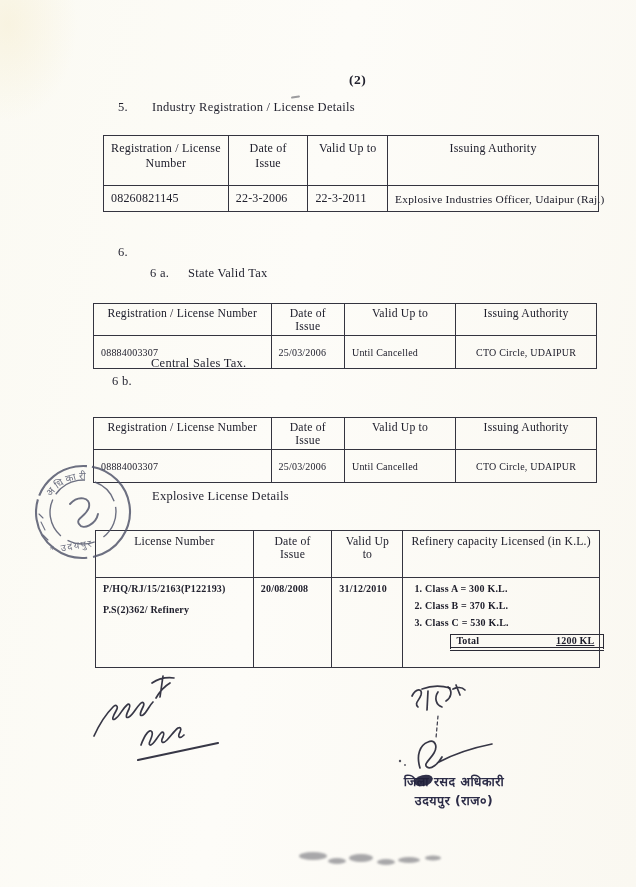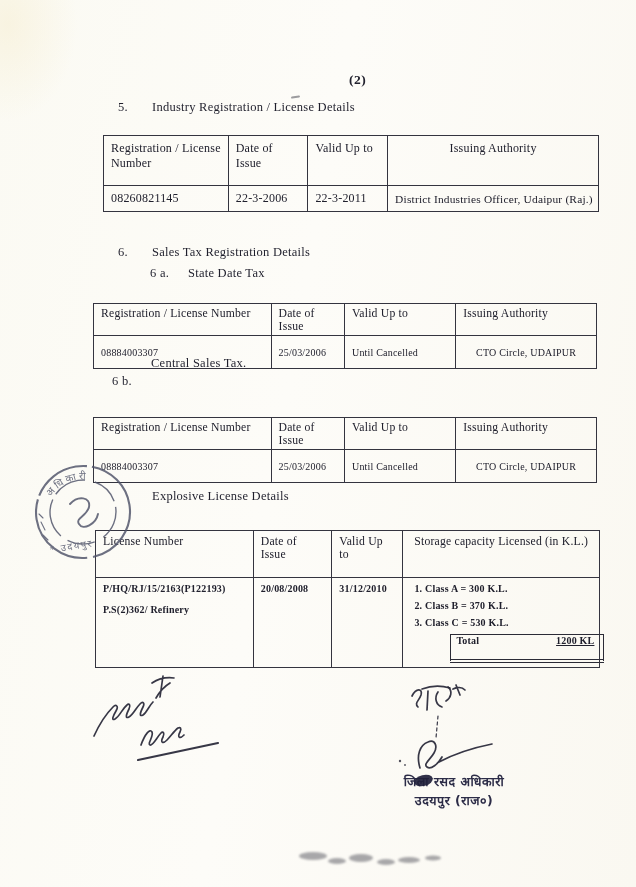--- a/index.html
+++ b/index.html
@@ -17,21 +17,21 @@
     position:absolute;left:0;top:0;width:78px;height:122px;
     background:radial-gradient(ellipse at 10% 20%, rgba(246,238,210,.55), rgba(246,238,210,0) 70%);
   }
   .page-number{position:absolute;left:349px;top:72px;font-size:13.5px;font-weight:bold;letter-spacing:.5px;}
   .h{position:absolute;font-size:12.5px;letter-spacing:.25px;color:#1f1f2c;white-space:nowrap;}
   .speck{position:absolute;left:291px;top:96px;width:9px;height:2px;background:#3c3c46;opacity:.5;transform:rotate(-10deg);border-radius:1px;}
 
   
   .doc-table{position:absolute;border-collapse:collapse;table-layout:fixed;font-size:12px;color:#20202d;}
   .doc-table th,.doc-table td{border:1.6px solid #34343f;padding:2px 7px;font-weight:normal;letter-spacing:.2px;}
-  th.al{text-align:left;}
+  th.al{text-align:center;}
   th.ac{text-align:center;}
   td.ac{text-align:center;}
 
   .t1{left:103px;top:135px;width:496px;}
   .t1 .c1{width:25.2%}.t1 .c2{width:16.1%}.t1 .c3{width:16.1%}.t1 .c4{width:42.6%}
   .t1 th{height:42px;vertical-align:top;padding-top:5px;}
   .t1 td{height:21px;}
   .t1 td.sm{font-size:11.4px;white-space:nowrap;}
 
   .t2{left:93px;top:303px;width:504px;}
@@ -45,21 +45,21 @@
   .t4 .c1{width:31.3%}.t4 .c2{width:15.6%}.t4 .c3{width:14.1%}.t4 .c4{width:39%}
   .t4 th{height:40px;vertical-align:top;padding-top:4px;font-size:11.7px;}
   .t4 td{height:82px;vertical-align:top;padding-top:5px;font-size:10px;font-weight:bold;}
   .lic2{margin-top:10px;}
   .storage-cell{padding-left:14px;}
   .storage-line{margin:0 0 6px 4px;white-space:nowrap;}
   .total-box{
     display:flex;justify-content:space-between;align-items:center;
     width:138px;margin-left:40px;margin-top:3px;
     border:1.6px solid #2b2b36;border-bottom:4px double #2b2b36;
-    padding:0 9px 13px 5px;white-space:nowrap;
+    padding:0 9px 1px 5px;white-space:nowrap;
   }
   .total-value{text-decoration:underline;}
 
   
   .round-stamp{position:absolute;left:30px;top:460px;opacity:.82;}
   .round-stamp .ring{fill:none;stroke:#4e5268;}
   .round-stamp .ink{fill:none;stroke:#4e5268;stroke-linecap:round;}
   .stamp-arc{font-size:10px;fill:#4e5268;letter-spacing:2.5px;font-family:"DejaVu Sans",sans-serif;}
   .stamp-bottom{font-size:9.5px;fill:#4e5268;letter-spacing:1.5px;font-family:"DejaVu Sans",sans-serif;}
 
@@ -105,29 +105,28 @@
         <th class="al">Date of Issue</th>
         <th class="al">Valid Up to</th>
         <th class="ac">Issuing Authority</th>
       </tr>
     </thead>
     <tbody>
       <tr>
         <td>08260821145</td>
         <td>22-3-2006</td>
         <td>22-3-2011</td>
-        <td class="sm ac">District Industries Officer, Udaipur (Raj.)</td>
+        <td class="sm ac">Explosive Industries Officer, Udaipur (Raj.)</td>
       </tr>
     </tbody>
   </table>
 
   <span class="h" style="left:118px;top:245px">6.</span>
-  <span class="h" style="left:152px;top:245px">Sales Tax Registration Details</span>
   <span class="h" style="left:150px;top:266px">6 a.</span>
-  <span class="h" style="left:188px;top:266px">State Date Tax</span>
+  <span class="h" style="left:188px;top:266px">State Valid Tax</span>
 
   <table class="doc-table t2">
     <colgroup>
         <col class="c1">
         <col class="c2">
         <col class="c3">
         <col class="c4">
       </colgroup>
     <thead>
       <tr>
@@ -182,21 +181,21 @@
         <col class="c1">
         <col class="c2">
         <col class="c3">
         <col class="c4">
       </colgroup>
     <thead>
       <tr>
         <th class="al">License Number</th>
         <th class="al">Date of Issue</th>
         <th class="al">Valid Up to</th>
-        <th class="ac">Storage capacity Licensed (in K.L.)</th>
+        <th class="ac">Refinery capacity Licensed (in K.L.)</th>
       </tr>
     </thead>
     <tbody>
       <tr>
         <td>
           <div>P/HQ/RJ/15/2163(P122193)</div>
           <div class="lic2">P.S(2)362/ Refinery</div>
         </td>
         <td>20/08/2008</td>
         <td>31/12/2010</td>

